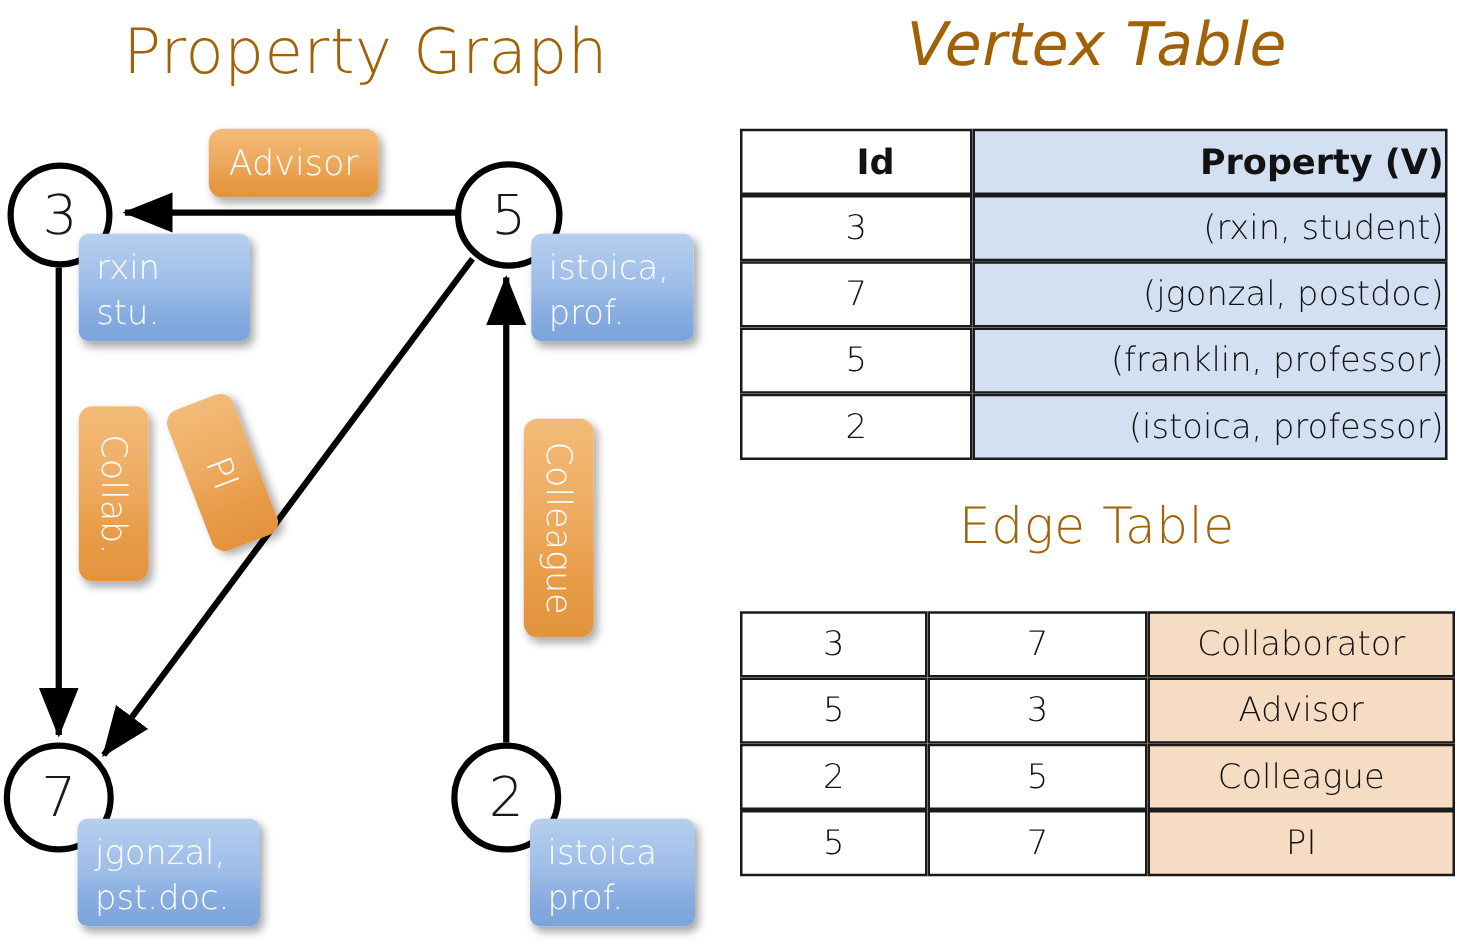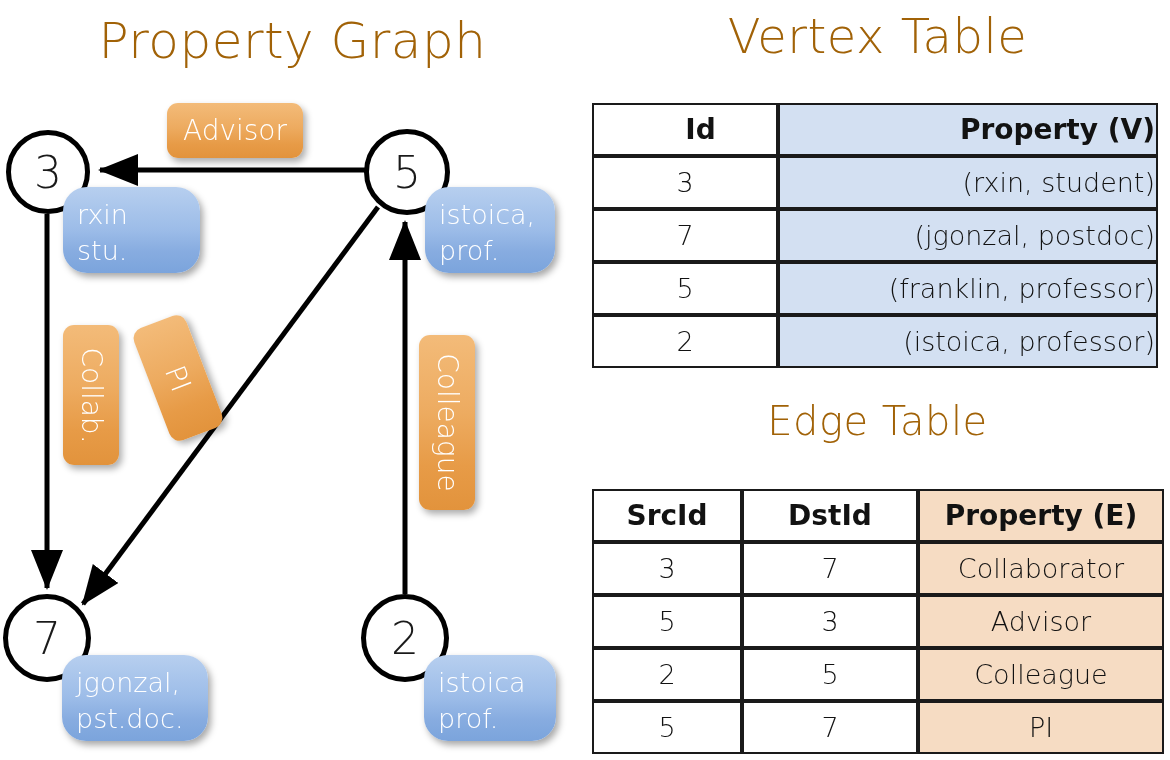--- a/index.html
+++ b/index.html
@@ -13,21 +13,21 @@
   
   .title{
     position:absolute;
     font-family:"DejaVu Sans", sans-serif;
     font-weight:300;
     color:#a16207;
     white-space:nowrap;
     letter-spacing:0.5px;
   }
   #title-property-graph{left:0;top:12px;width:585px;text-align:center;font-size:50px;}
-  #title-vertex-table{left:585px;top:8px;width:585px;text-align:center;font-size:48px;}
+  #title-vertex-table{left:585px;top:8px;width:585px;text-align:center;font-size:48px;font-style:italic;}
   #title-edge-table{left:585px;top:398px;width:585px;text-align:center;font-size:40px;}
 
   
   #graph-panel{position:absolute;left:0;top:0;width:585px;height:760px;}
   #graph-edges{position:absolute;left:0;top:0;width:585px;height:760px;}
 
   .node{
     position:absolute;
     border:5px solid #000;
     border-radius:50%;
@@ -36,21 +36,21 @@
     display:flex;align-items:center;justify-content:center;
     font-family:"DejaVu Sans", sans-serif;
     font-weight:300;
     font-size:44px;
     color:#1a1a1a;
     z-index:3;
   }
 
   .prop-box{
     position:absolute;
-    border-radius:24px;
+    border-radius:8px;
     background:linear-gradient(to bottom,#b4cdee 0%,#9dbde8 45%,#traits 45%,#7da7dd 100%);
     background:linear-gradient(to bottom,#b7cfef 0%,#9cbce8 50%,#87ace0 75%,#7ba4dc 100%);
     box-shadow:3px 4px 7px rgba(0,0,0,0.35);
     color:#ffffff;
     font-family:"DejaVu Sans", sans-serif;
     font-weight:300;
     font-size:27px;
     line-height:1.35;
     padding:10px 0 0 14px;
     box-sizing:border-box;
@@ -210,25 +210,20 @@
       <tr>
         <td class="c-id">2</td>
         <td class="c-prop blue">(istoica, professor)</td>
       </tr>
     </tbody>
   </table>
 
   <table class="tbl" id="edge-table">
     <tbody>
       <tr>
-        <td class="c-src hdr">SrcId</td>
-        <td class="c-dst hdr">DstId</td>
-        <td class="c-prop hdr peach">Property (E)</td>
-      </tr>
-      <tr>
         <td class="c-src">3</td>
         <td class="c-dst">7</td>
         <td class="c-prop peach">Collaborator</td>
       </tr>
       <tr>
         <td class="c-src">5</td>
         <td class="c-dst">3</td>
         <td class="c-prop peach">Advisor</td>
       </tr>
       <tr>

